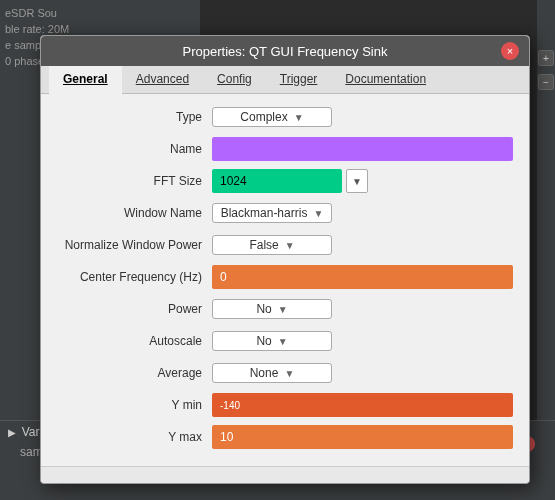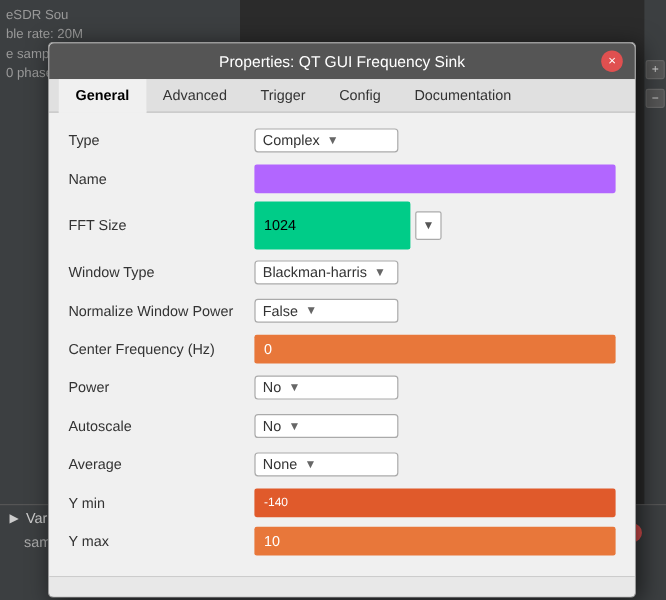--- a/index.html
+++ b/index.html
@@ -138,20 +138,21 @@
       border-bottom: 1px solid #bbb;
       padding: 0 8px;
     }
     .tab {
       padding: 6px 14px;
       font-size: 12px;
       color: #333;
       cursor: pointer;
       border-bottom: 2px solid transparent;
       margin-bottom: -1px;
+      text-decoration: underline;
     }
     .tab.active {
       background: #f0f0f0;
       border-bottom: 2px solid #f0f0f0;
       font-weight: bold;
       color: #000;
     }
 
     
     .form-body {
@@ -160,41 +161,41 @@
     }
 
     .form-row {
       display: flex;
       align-items: center;
       margin-bottom: 6px;
       min-height: 26px;
     }
     .form-label {
       width: 155px;
-      text-align: left;
+      text-align: right;
       padding-right: 10px;
       font-size: 12px;
       color: #333;
       flex-shrink: 0;
     }
     .form-control {
       flex: 1;
     }
 
     
     .select-box {
       display: inline-flex;
       align-items: center;
       background: #fff;
       border: 1px solid #aaa;
       border-radius: 3px;
       padding: 2px 6px;
       cursor: pointer;
       min-width: 120px;
-      justify-content: flex-start;
+      justify-content: center;
       font-size: 12px;
       color: #333;
     }
     .select-arrow {
       font-size: 10px;
       color: #666;
       margin-left: 6px;
     }
 
     
@@ -207,21 +208,21 @@
       height: 24px;
       font-size: 12px;
       border-radius: 2px;
     }
     .input-green {
       background: #00cc88;
       color: #000;
       border: none;
       padding: 3px 8px;
       width: 130px;
-      height: 40px;
+      height: 24px;
       font-size: 12px;
       border-radius: 2px;
     }
     .input-orange {
       background: #e8773a;
       color: #fff;
       border: none;
       padding: 3px 8px;
       width: 100%;
       height: 24px;
@@ -327,22 +328,22 @@
 
   <div class="dialog-titlebar">
     <span style="width:18px; flex-shrink:0;"></span>
     <span class="dialog-title">Properties: QT GUI Frequency Sink</span>
     <div class="close-btn">×</div>
   </div>
 
   <div class="tabs">
     <div class="tab active">General</div>
     <div class="tab">Advanced</div>
+    <div class="tab">Config</div>
     <div class="tab">Trigger</div>
-    <div class="tab">Config</div>
     <div class="tab">Documentation</div>
   </div>
 
   <div class="form-body">
 
     <div class="form-row">
       <div class="form-label">Type</div>
       <div class="form-control">
         <div class="select-box">
           <span>Complex</span>
@@ -362,21 +363,21 @@
       <div class="form-label">FFT Size</div>
       <div class="form-control">
         <div class="green-select-wrapper">
           <input type="text" class="input-green" value="1024" style="">
           <div class="green-arrow-btn">▼</div>
         </div>
       </div>
     </div>
 
     <div class="form-row">
-      <div class="form-label">Window Type</div>
+      <div class="form-label">Window Name</div>
       <div class="form-control">
         <div class="select-box">
           <span>Blackman-harris</span>
           <span class="select-arrow">▼</span>
         </div>
       </div>
     </div>
 
     <div class="form-row">
       <div class="form-label">Normalize Window Power</div>

